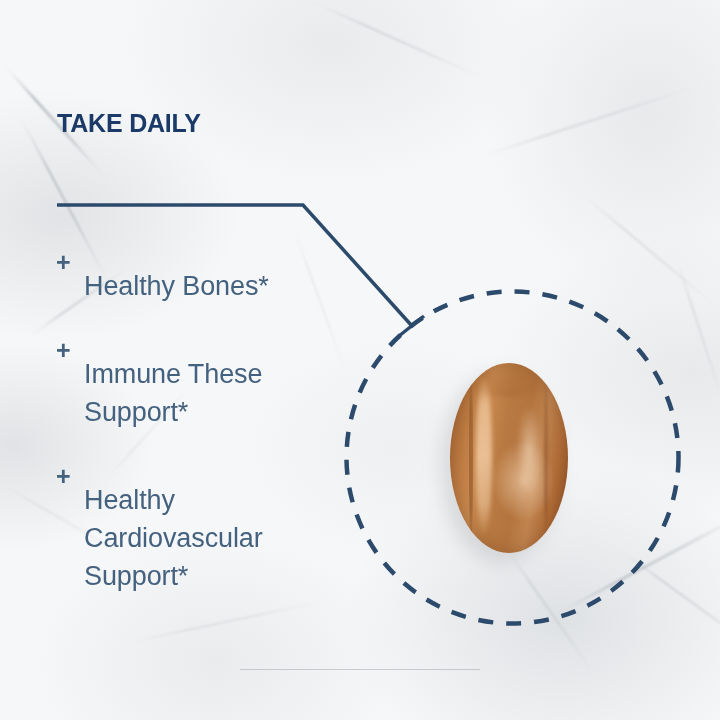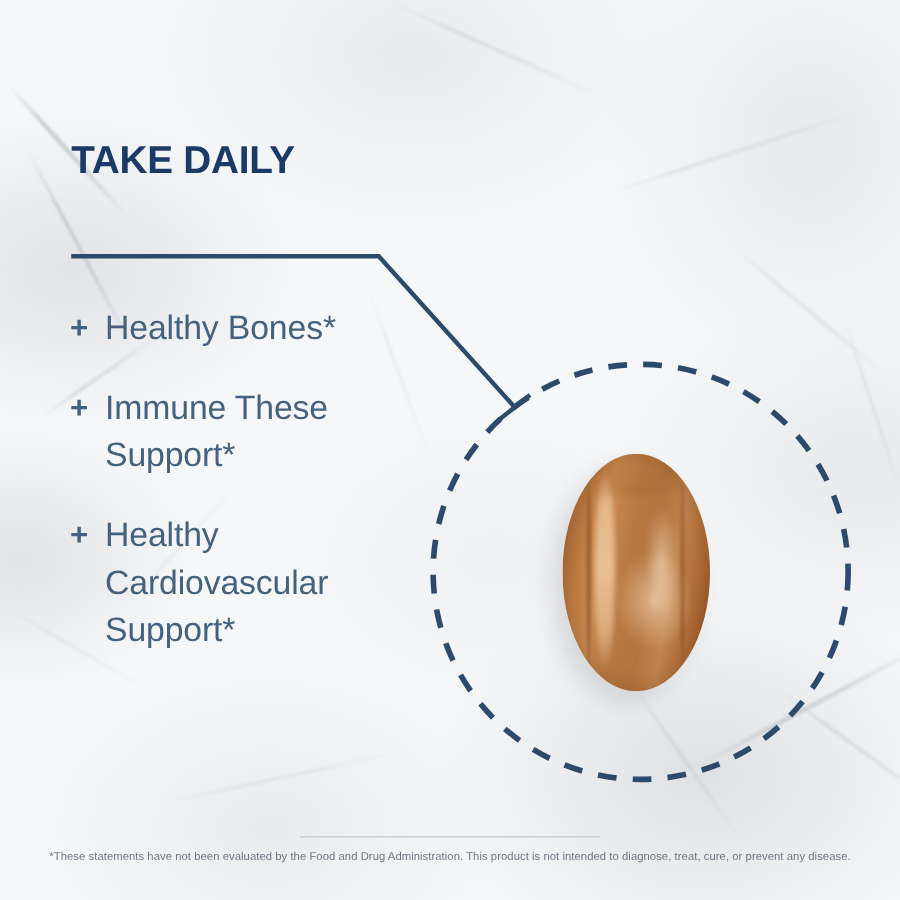--- a/index.html
+++ b/index.html
@@ -58,21 +58,21 @@
   .v12{ left: 80px;   top: 430px; width: 140px; height: 2px; transform: rotate(-48deg); opacity: .28;}
   .v13{ left: 620px;  top: 330px; width: 160px; height: 2px; transform: rotate(72deg); opacity: .4; }
   .v14{ left: -10px;  top: 520px; width: 150px; height: 2px; transform: rotate(30deg); opacity: .3; }
 
   
   .headline {
     position: absolute;
     left: 57px;
     top: 108px;
     width: 330px;
-    font-size: 31px;
+    font-size: 25px;
     font-weight: bold;
     line-height: 1.27;
     letter-spacing: -0.2px;
     color: #1b3a68;
   }
   .headline .ln { display: block; }
 
   
   .leader {
     position: absolute;
@@ -101,20 +101,21 @@
     font-size: 25px;
     font-weight: bold;
     line-height: 38px;
     color: #44627f;
   }
   .benefit .btext {
     font-size: 27px;
     line-height: 38px;
     color: #44627f;
     letter-spacing: -0.1px;
+    margin-top: 24px;
   }
 
   
   .product-zone {
     position: absolute;
     left: 340px;
     top: 285px;
     width: 345px;
     height: 345px;
   }
@@ -288,15 +289,14 @@
         <div class="cap-top-band"></div>
         <div class="cap-seam"></div>
         <div class="cap-seam-r"></div>
         <div class="cap-gloss"></div>
         <div class="cap-gloss2"></div>
       </div>
     </div>
   </div>
 
   <div class="footer-rule"></div>
-  <div class="disclaimer">*These statements have not been evaluated by the Food and Drug Administration. This product is not intended to diagnose, treat, cure, or prevent any disease.</div>
 
 </div>
 
 </body></html>

